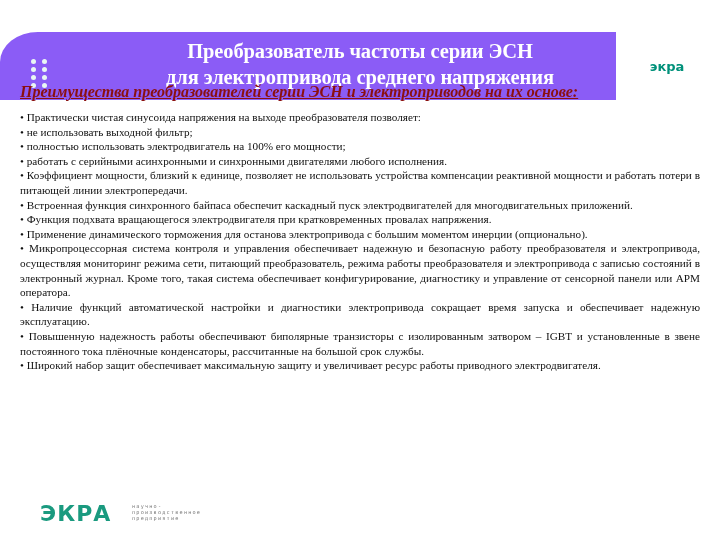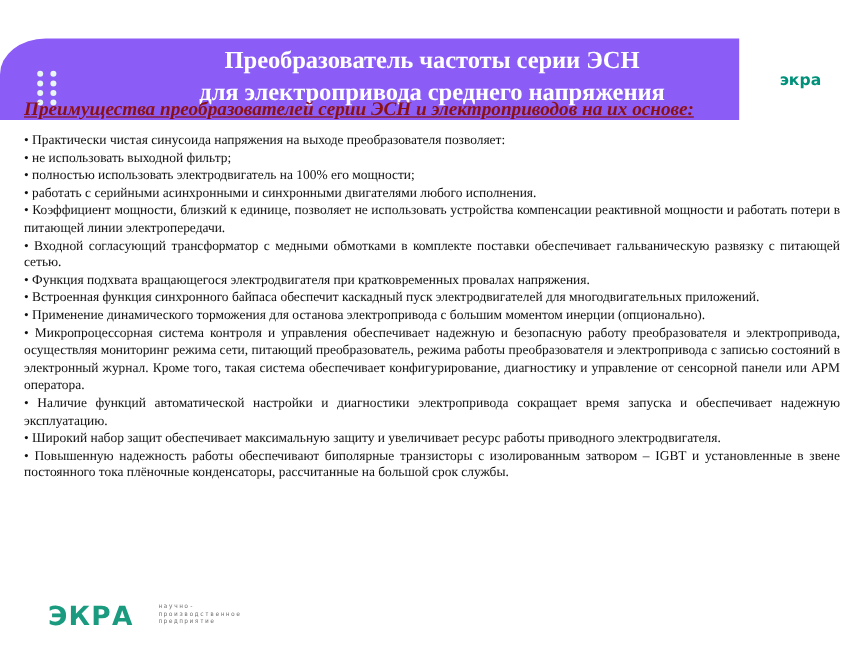--- a/index.html
+++ b/index.html
@@ -47,28 +47,27 @@
 </div>
 
 <div class="subtitle">Преимущества преобразователей серии ЭСН и электроприводов на их основе:</div>
 
 <div class="body-text">
   <p>• Практически чистая синусоида напряжения на выходе преобразователя позволяет:</p>
   <p>• не использовать выходной фильтр;</p>
   <p>• полностью использовать электродвигатель на 100% его мощности;</p>
   <p>• работать с серийными асинхронными и синхронными двигателями любого исполнения.</p>
   <p>• Коэффициент мощности, близкий к единице, позволяет не использовать устройства компенсации реактивной мощности и работать потери в питающей линии электропередачи.</p>
-  <p>• Входной согласующий трансформатор с медными обмотками в комплекте поставки обеспечивает гальваническую развязку с питающей сетью.</p>
+  <p>• Встроенная функция синхронного байпаса обеспечит каскадный пуск электродвигателей для многодвигательных приложений.</p>
   <p>• Функция подхвата вращающегося электродвигателя при кратковременных провалах напряжения.</p>
-  <p>• Встроенная функция синхронного байпаса обеспечит каскадный пуск электродвигателей для многодвигательных приложений.</p>
   <p>• Применение динамического торможения для останова электропривода с большим моментом инерции (опционально).</p>
   <p>• Микропроцессорная система контроля и управления обеспечивает надежную и безопасную работу преобразователя и электропривода, осуществляя мониторинг режима сети, питающий преобразователь, режима работы преобразователя и электропривода с записью состояний в электронный журнал. Кроме того, такая система обеспечивает конфигурирование, диагностику и управление от сенсорной панели или АРМ оператора.</p>
   <p>• Наличие функций автоматической настройки и диагностики электропривода сокращает время запуска и обеспечивает надежную эксплуатацию.</p>
+  <p>• Повышенную надежность работы обеспечивают биполярные транзисторы с изолированным затвором – IGBT и установленные в звене постоянного тока плёночные конденсаторы, рассчитанные на большой срок службы.</p>
   <p>• Широкий набор защит обеспечивает максимальную защиту и увеличивает ресурс работы приводного электродвигателя.</p>
-  <p>• Повышенную надежность работы обеспечивают биполярные транзисторы с изолированным затвором – IGBT и установленные в звене постоянного тока плёночные конденсаторы, рассчитанные на большой срок службы.</p>
 </div>
 
 <div class="footer-logo">
   <svg class="brand" viewBox="0 0 90 28">
     <text x="0" y="21" font-family="DejaVu Sans, sans-serif" font-weight="bold" font-size="22" fill="#1a9a7f" letter-spacing="1">ЭКРА</text>
   </svg>
   <div class="tag">
     <div>научно-</div>
     <div>производственное</div>
     <div>предприятие</div>

